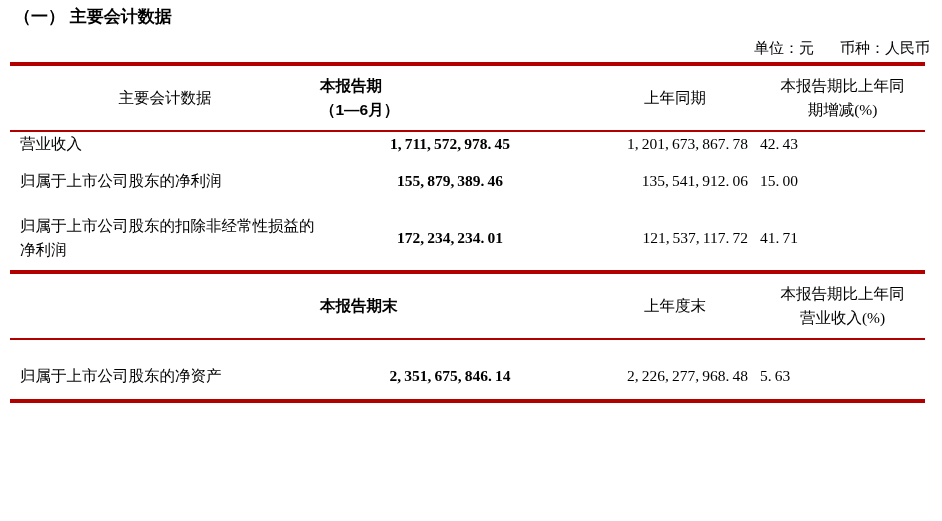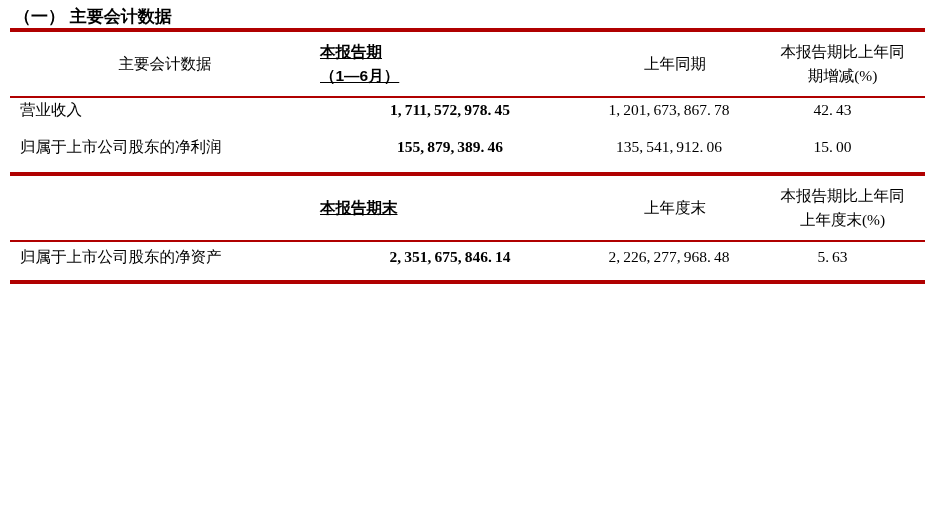--- a/index.html
+++ b/index.html
@@ -49,40 +49,43 @@
   tr.hrow {
     border-top: 4px solid var(--line-color);
     border-bottom: 2px solid var(--line-color);
   }
   tr.hrow th { padding: 8px 0; }
   .h-bold {
     font-family: "Liberation Sans", "DejaVu Sans", sans-serif;
     font-weight: 700;
   }
   th.h-col1 { text-align: center; padding-right: 100px; }
-  th.h-period { text-align: left; padding-left: 110px; text-decoration: underline; }
+  th.h-period { text-align: left; padding-left: 110px; }
   th.h-center { text-align: center; }
   th.h-change { text-align: center; padding: 6px 6px; }
 
   td.label { text-align: left; padding-left: 10px; }
   td.val-cur { text-align: center; padding-right: 10px; font-weight: 700; }
-  td.val-prior { text-align: center; padding-right: 12px; }
-  td.val-chg { text-align: center; padding-right: 20px; }
+  td.val-prior { text-align: right; padding-right: 12px; }
+  td.val-chg { text-align: left; padding-right: 20px; }
 
   tr.drow td { padding-bottom: 13px; }
   tr.drow.tall td { padding-top: 8px; padding-bottom: 8px; }
-  tr.drow.sec2 td { padding-top: 3px; padding-bottom: 11px; }
+  tr.drow.sec2 td { padding-top: 24px; padding-bottom: 11px; }
 </style>
 </head>
 <body>
 
 <div class="page">
 
   <h1 class="doc-title">（一） 主要会计数据</h1>
 
+  <div class="unit-row">
+    <span>单位：元</span><span class="currency">币种：人民币</span>
+  </div>
 
   <table class="acct">
     <colgroup>
       <col class="c1">
         <col class="c2">
         <col class="c3">
         <col class="c4">
     </colgroup>
 
     <tbody>
@@ -106,29 +109,35 @@
       <td class="val-chg num">42. 43</td>
     </tr>
 
     <tr class="drow">
       <td class="label">归属于上市公司股东的净利润</td>
       <td class="val-cur num">155, 879, 389. 46</td>
       <td class="val-prior num">135, 541, 912. 06</td>
       <td class="val-chg num">15. 00</td>
     </tr>
 
+    <tr class="drow tall">
+      <td class="label">归属于上市公司股东的扣除非经常性损益的净利润</td>
+      <td class="val-cur num">172, 234, 234. 01</td>
+      <td class="val-prior num">121, 537, 117. 72</td>
+      <td class="val-chg num">41. 71</td>
+    </tr>
 
 
     <tr class="hrow">
       <th class="h-col1"></th>
       <th class="h-period h-bold">本报告期末</th>
       <th class="h-center">上年度末</th>
       <th class="h-change">
         <div>本报告期比上年同</div>
-        <div>上年度末(%)</div>
+        <div>营业收入(%)</div>
       </th>
     </tr>
 
     <tr class="drow sec2">
       <td class="label">归属于上市公司股东的净资产</td>
       <td class="val-cur num">2, 351, 675, 846. 14</td>
       <td class="val-prior num">2, 226, 277, 968. 48</td>
       <td class="val-chg num">5. 63</td>
     </tr>
 

